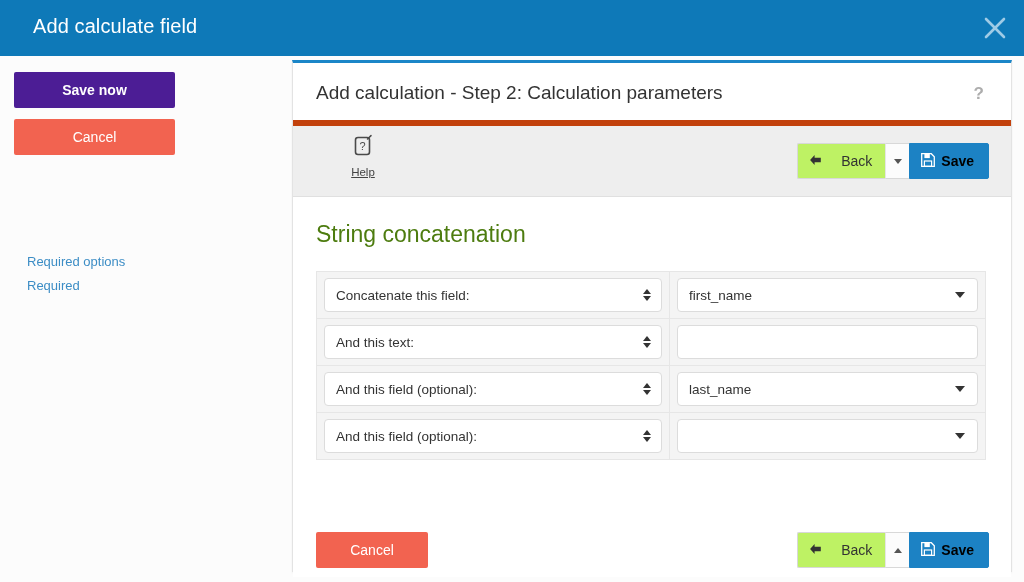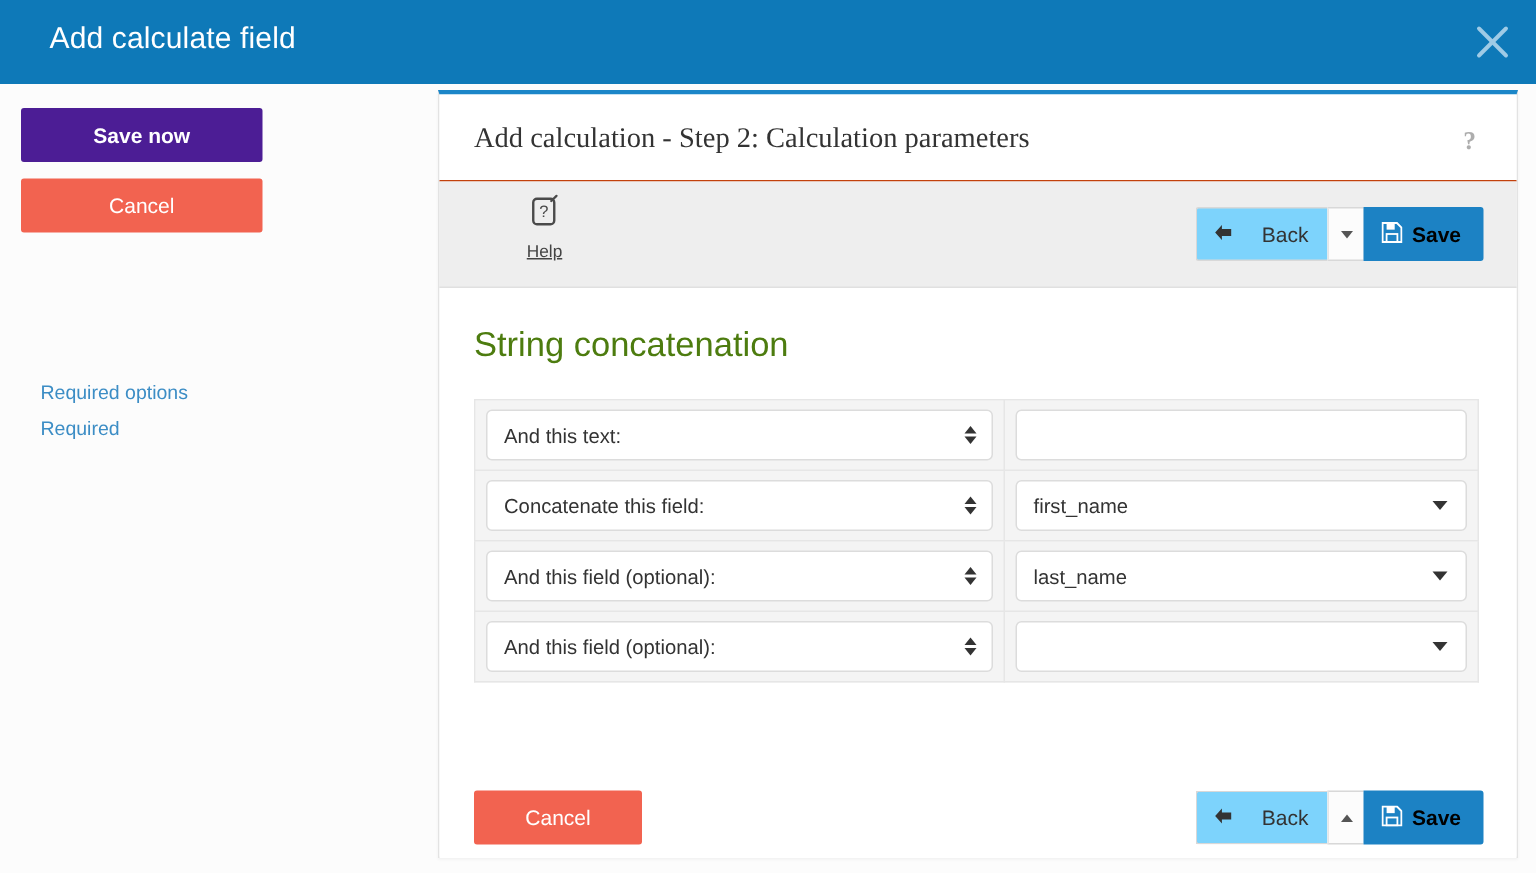--- a/index.html
+++ b/index.html
@@ -106,22 +106,21 @@
     border: 1px solid #e3e3e3;
     border-top: 3px solid #1b86c8;
     box-sizing: border-box;
     box-shadow: 0 1px 2px rgba(0,0,0,0.05);
   }
 
   .panel-head {
     position: relative;
     height: 57px;
     background: #ffffff;
-    border-bottom: 1px solid #c2410c;
-    font-family: Liberation Serif, serif;
+    border-bottom: 6px solid #c2410c;
   }
   .panel-title {
     position: absolute;
     left: 23px;
     top: 19px;
     font-size: 19px;
     color: #333333;
     white-space: nowrap;
   }
   .panel-help-q {
@@ -160,21 +159,21 @@
 
   .btn-group {
     position: absolute;
     display: flex;
     align-items: stretch;
     height: 36px;
   }
   .btn-group.top { right: 22px; top: 17px; }
 
   .btn-back {
-    background: #7dd3fc;
+    background: #bef264;
     border: 1px solid #d8d8d8;
     border-right: none;
     border-radius: 2px 0 0 2px;
     font-size: 14px;
     color: #333;
     padding: 0 13px 0 11px;
     cursor: pointer;
     display: flex;
     align-items: center;
     gap: 19px;
@@ -378,48 +377,48 @@
   </div>
 
   <div class="panel-body">
     <div class="section-title">String concatenation</div>
 
     <table class="form-table">
       <tbody>
         <tr>
           <td class="col-label">
             <div class="sel-label">
+              <span>Concatenate this field:</span>
+              <span class="spinner">
+                <span class="spin-up"></span>
+                  <span class="spin-down"></span>
+              </span>
+            </div>
+          </td>
+          <td class="col-value">
+            <div class="sel-value">
+              <span>first_name</span>
+              <span class="dd-caret"></span>
+            </div>
+          </td>
+        </tr>
+
+        <tr>
+          <td class="col-label">
+            <div class="sel-label">
               <span>And this text:</span>
               <span class="spinner">
                 <span class="spin-up"></span>
                   <span class="spin-down"></span>
               </span>
             </div>
           </td>
           <td class="col-value">
             <div class="txt-value">
               <span></span>
-            </div>
-          </td>
-        </tr>
-
-        <tr>
-          <td class="col-label">
-            <div class="sel-label">
-              <span>Concatenate this field:</span>
-              <span class="spinner">
-                <span class="spin-up"></span>
-                  <span class="spin-down"></span>
-              </span>
-            </div>
-          </td>
-          <td class="col-value">
-            <div class="sel-value">
-              <span>first_name</span>
-              <span class="dd-caret"></span>
             </div>
           </td>
         </tr>
 
         <tr>
           <td class="col-label">
             <div class="sel-label">
               <span>And this field (optional):</span>
               <span class="spinner">
                 <span class="spin-up"></span>

